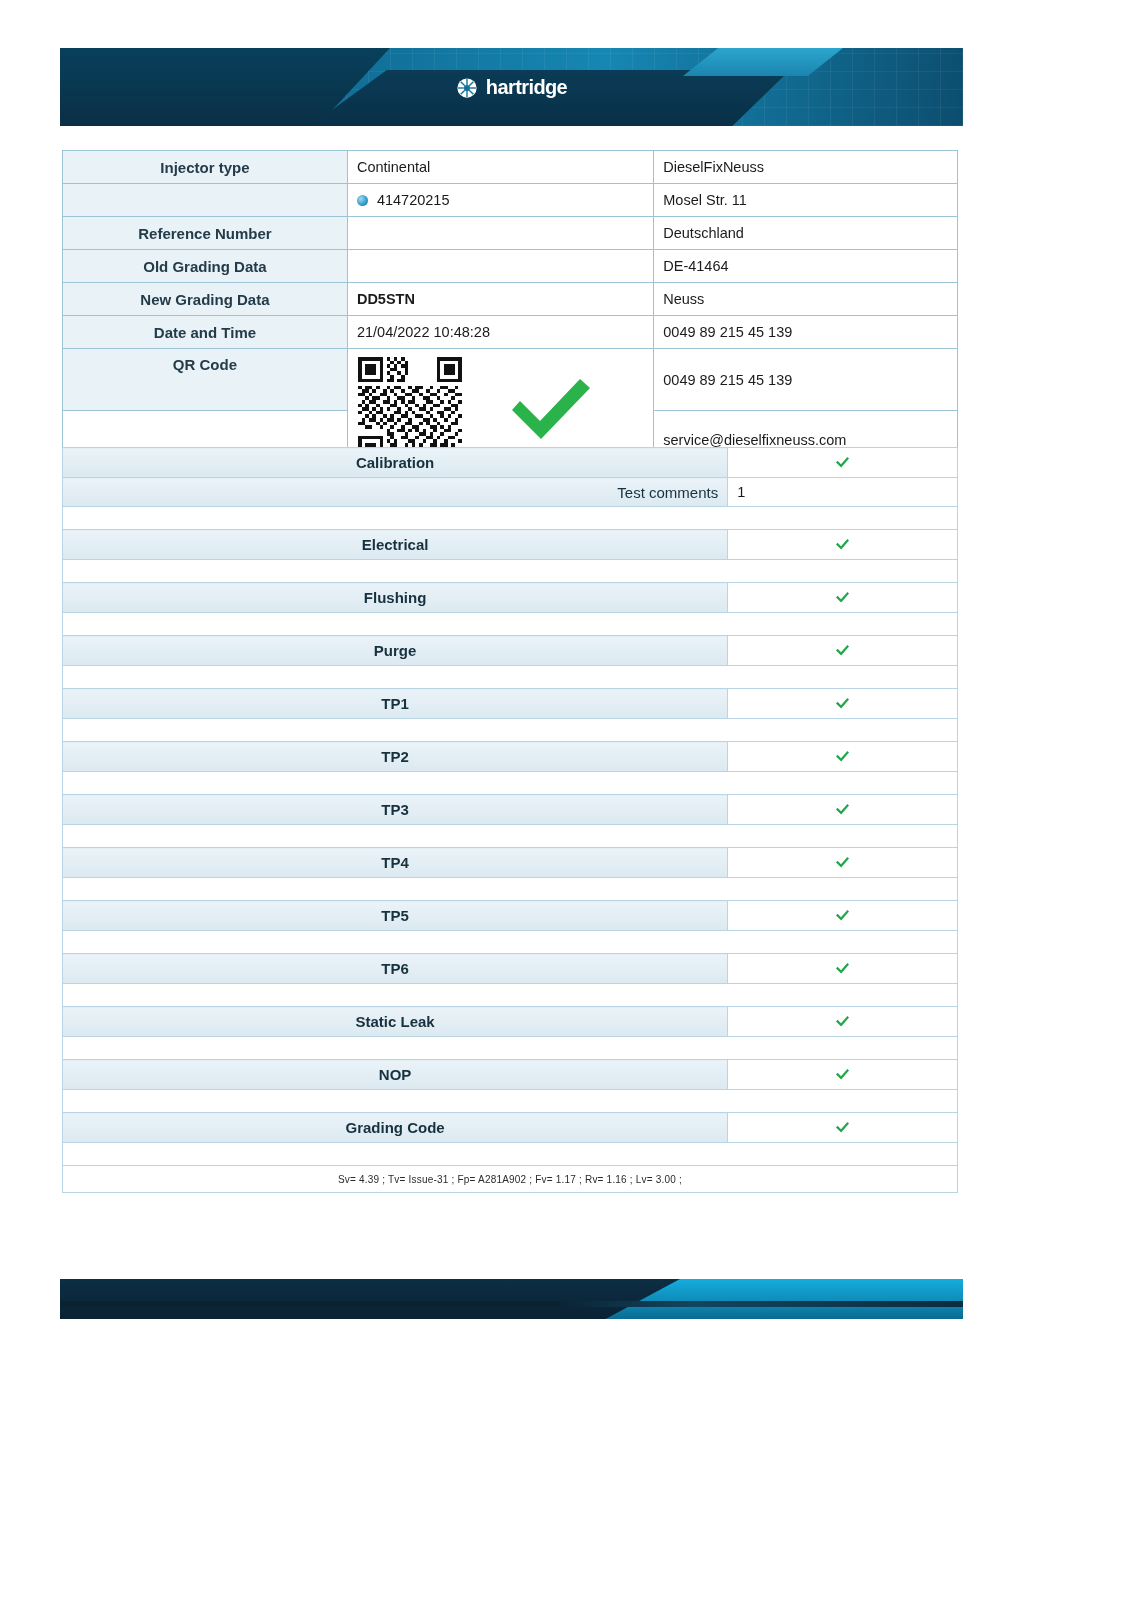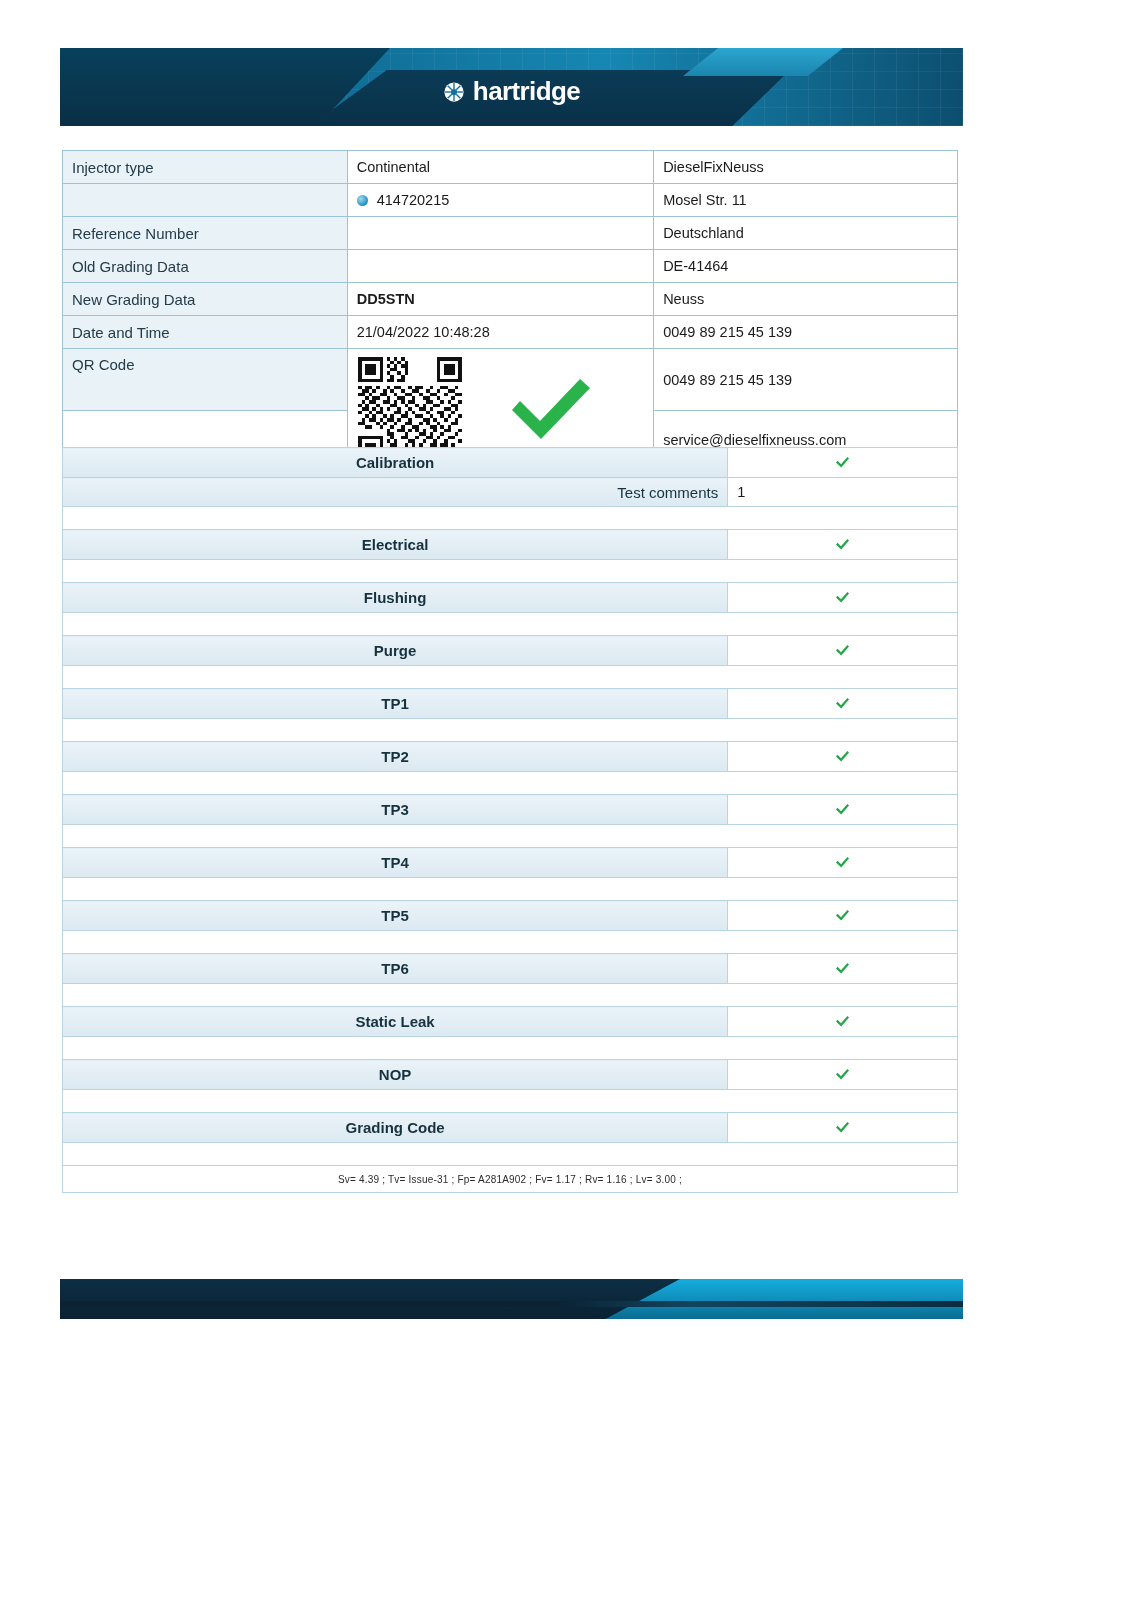--- a/index.html
+++ b/index.html
@@ -60,21 +60,21 @@
     align-items: center;
     justify-content: center;
     gap: 8px;
     color: #ffffff;
   }
   .logo .logo-mark {
     width: 22px; height: 22px;
     flex: 0 0 auto;
   }
   .logo .logo-text {
-    font-size: 26px;
+    font-size: 20px;
     font-weight: bold;
     letter-spacing: -0.6px;
     color: #ffffff;
   }
 
   
   .footer-banner {
     position: absolute;
     left: 60px;
     top: 1279px;
@@ -108,22 +108,22 @@
     color: #1b1b1b;
   }
   .top-table td {
     border: 1px solid #9dc3d6;
     padding: 5px 9px;
     height: 22px;
     vertical-align: middle;
   }
   .label-cell {
     width: 295px;
-    text-align: left;
-    font-weight: normal;
+    text-align: center;
+    font-weight: bold;
     background: #e9f2f7;
     color: #243b4a;
     font-size: 15px;
   }
   .value-cell {
     width: 296px;
     background: #ffffff;
   }
   .right-cell {
     width: 300px;

